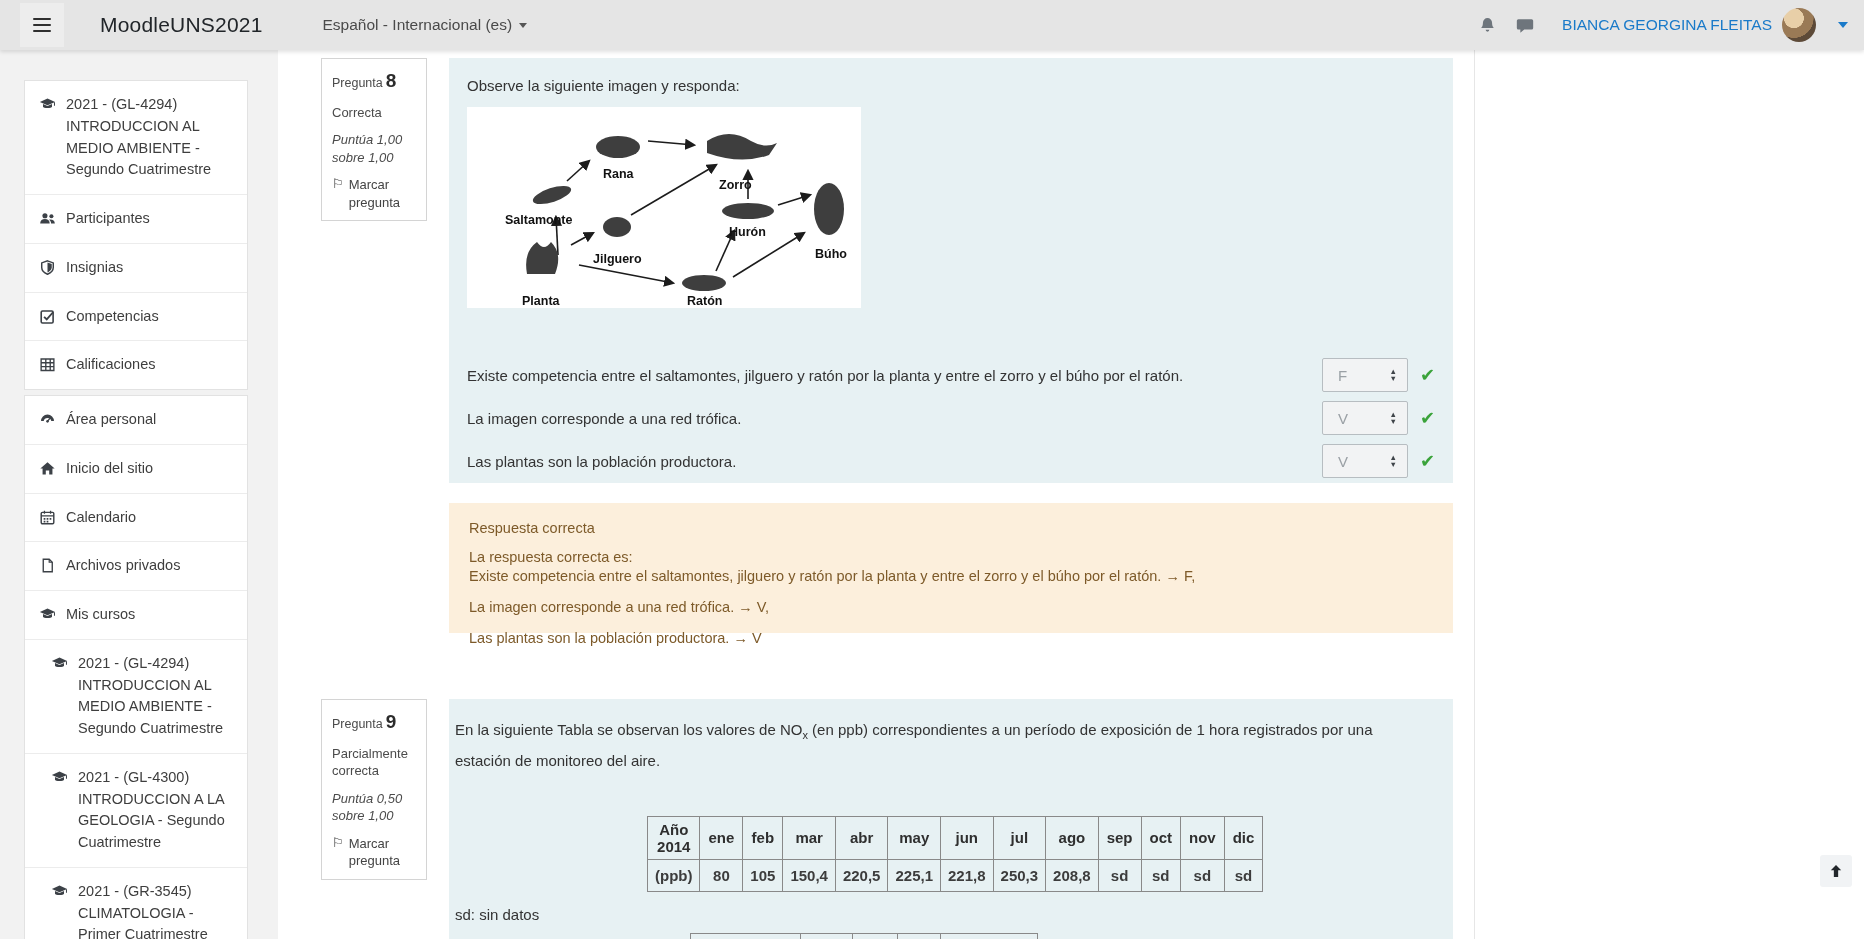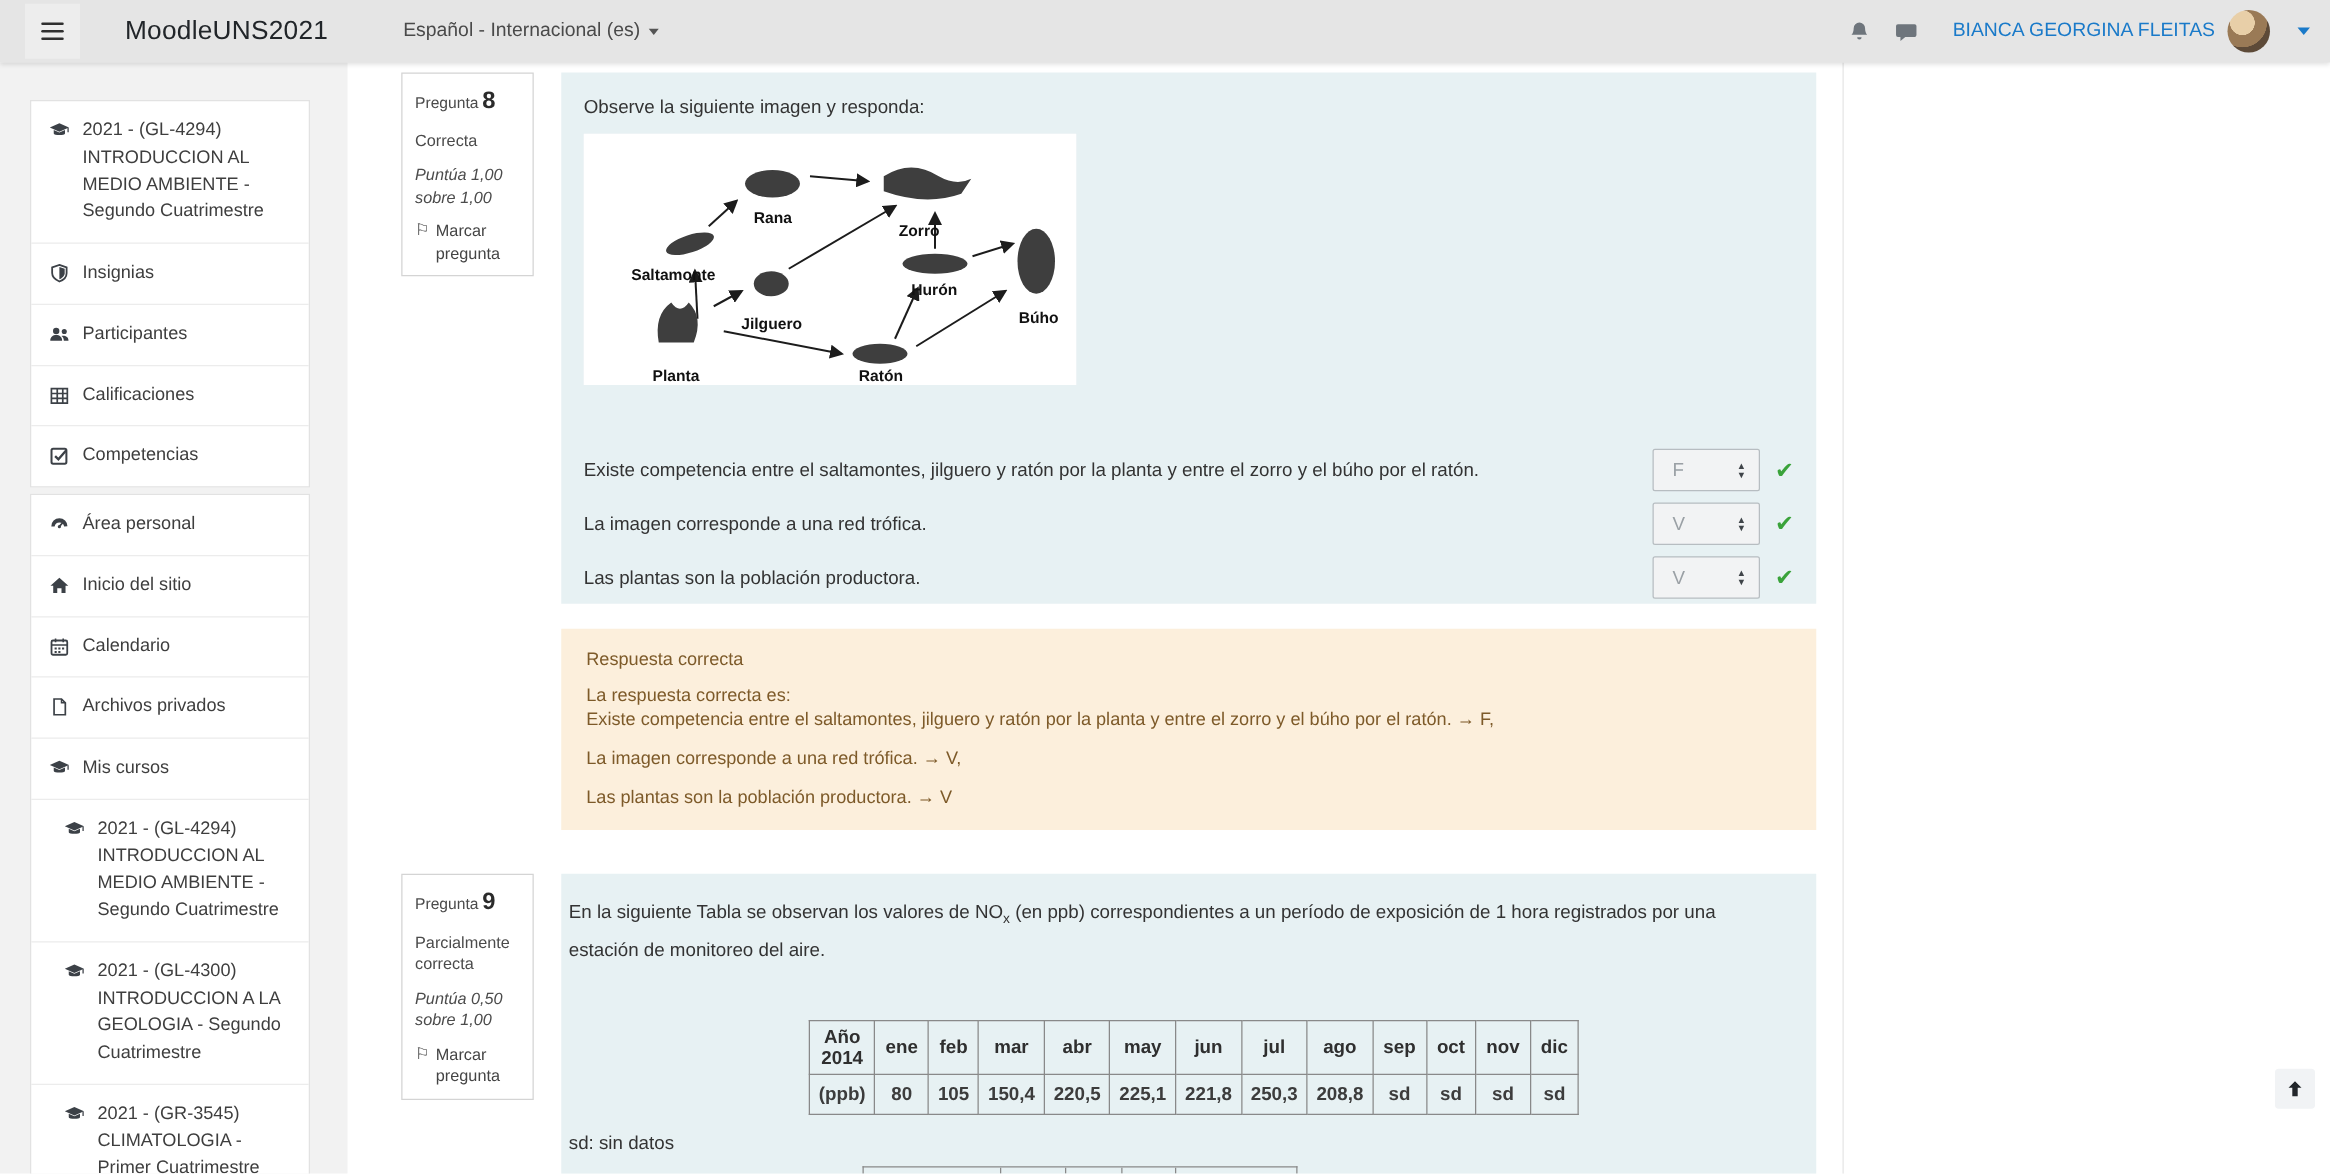--- a/index.html
+++ b/index.html
@@ -59,21 +59,21 @@
 
   .statements { margin-top:44px; }
   .stmt-row { display:flex; align-items:center; margin-bottom:5px; height:38px; }
   .stmt-text { flex:1; font-size:15px; color:#333; padding-right:12px; }
   .sel { width:86px; height:34px; background:#f2f3f4; border:1px solid #b7bdc1; border-radius:2px;
     display:flex; align-items:center; cursor:pointer; }
   .sel .sel-val { color:#9aa0a5; font-size:15px; padding-left:15px; flex:1; }
   .sel .stepper { font-size:7.5px; color:#3f4449; line-height:.95; padding-right:10px; text-align:center; }
   .stmt-check { color:#3aa33a; font-size:18px; font-weight:bold; margin-left:12px; }
 
-  .feedback { position:absolute; left:449px; top:503px; width:1004px; height:161px;
+  .feedback { position:absolute; left:449px; top:503px; width:1004px; height:130px;
     background:#fcefdc; padding:17px 20px; color:#7d5a29; font-size:14.5px; }
   .feedback .fb-title { margin-bottom:13px; }
   .fb-intro { margin-bottom:3px; }
   .fb-line1 { margin-bottom:15px; }
   .fb-line2 { margin-bottom:15px; }
 
   .nox-table { border-collapse:collapse; margin:40px 0 0 192px; font-size:15px; color:#2f2f2f; }
   .nox-table th, .nox-table td { border:1px solid #898989; text-align:center; vertical-align:middle; }
   .nox-table th { font-weight:bold; padding:4px 8px; }
   .nox-table th.yearcol { width:52px; padding:4px 6px; }
@@ -128,46 +128,46 @@
       <div class="nav-item">
         <svg class="nicon" viewBox="0 0 20 20">
             <path fill="#3c4147" d="M10 3 19 7l-9 4-9-4 9-4Z"></path>
             <path fill="#3c4147" d="M4.7 9.4v3.2c0 1.9 10.6 1.9 10.6 0V9.4L10 11.8 4.7 9.4Z"></path>
             <path stroke="#3c4147" stroke-width="1.2" d="M18.2 7.4v4.2"></path>
           </svg>
         <span>2021 - (GL-4294) INTRODUCCION AL MEDIO AMBIENTE - Segundo Cuatrimestre</span>
       </div>
       <div class="nav-item">
         <svg class="nicon" viewBox="0 0 20 20">
-            <path fill="none" stroke="#3c4147" stroke-width="1.7" d="M10 2.2 16.8 4.6V10c0 4.3-4.3 6.9-6.8 7.9C7.5 16.9 3.2 14.3 3.2 10V4.6L10 2.2Z"></path>
-            <path fill="#3c4147" d="M10 4.2v11.6c2-.9 5-3 5-5.8V5.9L10 4.2Z"></path>
-          </svg>
-        <span>Insignias</span>
-      </div>
-      <div class="nav-item">
-        <svg class="nicon" viewBox="0 0 20 20">
             <circle cx="7" cy="6.8" r="3" fill="#3c4147"></circle>
             <path fill="#3c4147" d="M1.4 16c0-3.7 2.5-5.4 5.6-5.4s5.6 1.7 5.6 5.4H1.4Z"></path>
             <circle cx="14.6" cy="7.3" r="2.4" fill="#3c4147"></circle>
             <path fill="#3c4147" d="M13.4 11.3c3 0 5.2 1.4 5.2 4.7h-4.4c0-2-0.9-3.6-2.3-4.4.5-.2 1-.3 1.5-.3Z"></path>
           </svg>
         <span>Participantes</span>
       </div>
       <div class="nav-item">
         <svg class="nicon" viewBox="0 0 20 20">
-            <path fill="none" stroke="#3c4147" stroke-width="1.6" d="M2.5 3.5h15v13.5h-15zM2.5 8h15M2.5 12.5h15M8 3.5v13.5M13.2 3.5v13.5"></path>
-          </svg>
-        <span>Calificaciones</span>
+            <path fill="none" stroke="#3c4147" stroke-width="1.7" d="M10 2.2 16.8 4.6V10c0 4.3-4.3 6.9-6.8 7.9C7.5 16.9 3.2 14.3 3.2 10V4.6L10 2.2Z"></path>
+            <path fill="#3c4147" d="M10 4.2v11.6c2-.9 5-3 5-5.8V5.9L10 4.2Z"></path>
+          </svg>
+        <span>Insignias</span>
       </div>
       <div class="nav-item">
         <svg class="nicon" viewBox="0 0 20 20">
             <rect x="2.6" y="3.6" width="14" height="14" rx="1.5" fill="none" stroke="#3c4147" stroke-width="1.9"></rect>
             <path fill="none" stroke="#3c4147" stroke-width="2.2" d="m6 10.4 3.1 3.1L16.5 5"></path>
           </svg>
         <span>Competencias</span>
+      </div>
+      <div class="nav-item">
+        <svg class="nicon" viewBox="0 0 20 20">
+            <path fill="none" stroke="#3c4147" stroke-width="1.6" d="M2.5 3.5h15v13.5h-15zM2.5 8h15M2.5 12.5h15M8 3.5v13.5M13.2 3.5v13.5"></path>
+          </svg>
+        <span>Calificaciones</span>
       </div>
     </div>
 
     <div class="drawer-card">
       <div class="nav-item">
         <svg class="nicon" viewBox="0 0 20 20">
             <path fill="#3c4147" d="M10 4.2a7.6 7.6 0 0 1 7.6 7.6l-3.1.1a4.6 4.6 0 0 0-9 0H2.4A7.6 7.6 0 0 1 10 4.2Z"></path>
             <path stroke="#3c4147" stroke-width="1.6" d="m10 11.9 4-4.4"></path>
             <circle cx="10" cy="12.2" r="1.5" fill="#3c4147"></circle>
           </svg>

